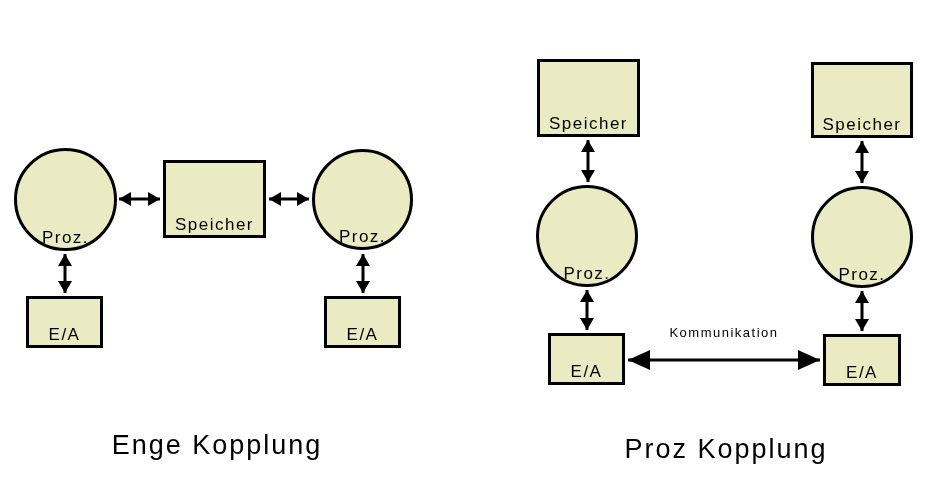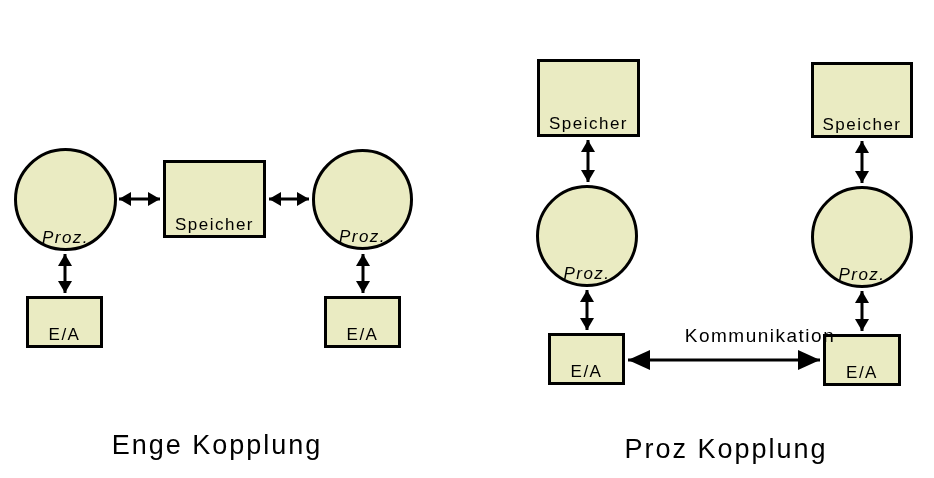--- a/index.html
+++ b/index.html
@@ -23,35 +23,34 @@
     position: absolute;
     background: var(--node-fill);
     border: 3.5px solid var(--node-border);
     display: flex;
     align-items: flex-end;
     justify-content: center;
     font-size: 17px;
     letter-spacing: 1.5px;
     white-space: nowrap;
   }
-  .circle { border-radius: 50%; font-style: italic; }
+  .circle { border-radius: 50%; }
   .diagram-title {
     position: absolute;
     font-size: 27px;
     letter-spacing: 2px;
     white-space: nowrap;
     transform: translateX(-50%);
   }
   .edge-label {
     position: absolute;
-    font-size: 19px;
+    font-size: 13px;
     letter-spacing: 1.5px;
     white-space: nowrap;
     transform: translateX(-50%);
-    margin-left: 36px;
   }
   #arrows {
     position: absolute;
     left: 0; top: 0;
     pointer-events: none;
   }
   #arrows line { stroke: var(--node-border); stroke-width: 3; }
 </style>
 </head>
 <body>

